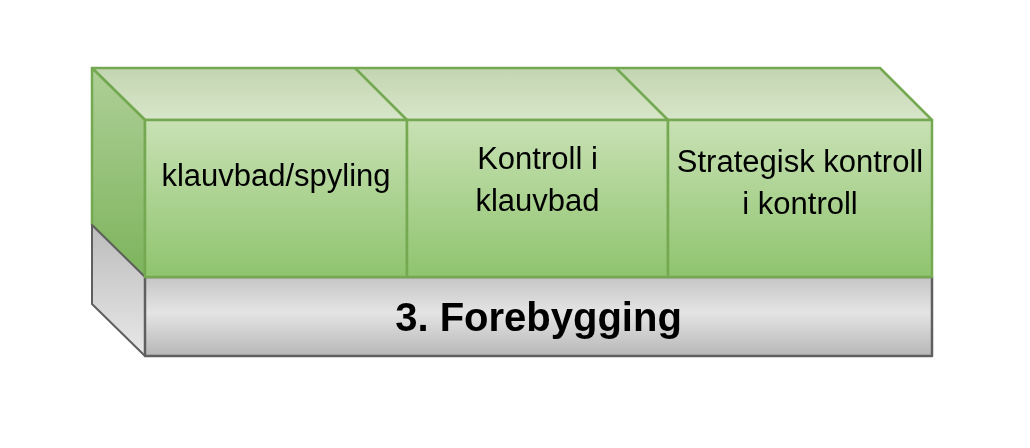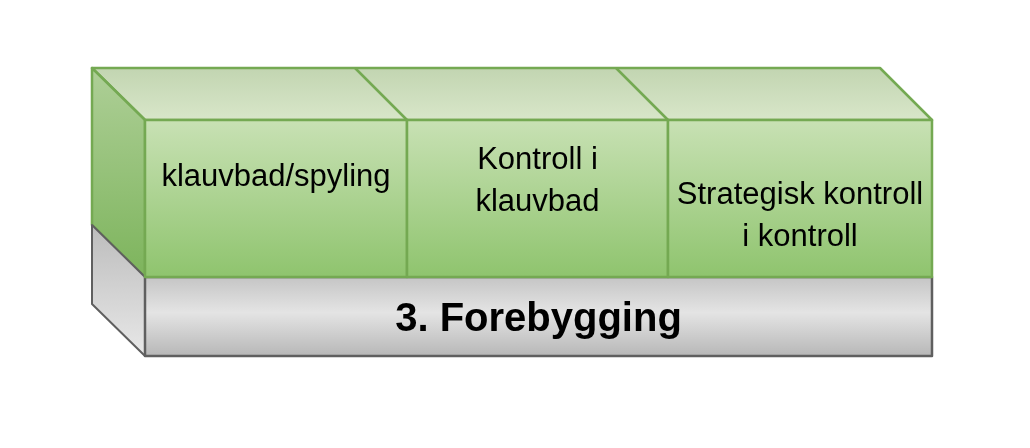--- a/index.html
+++ b/index.html
@@ -94,21 +94,21 @@
   <div class="label cell" style="left:145px; top:120px; width:262px; height:112px;">
     <span class="line">klauvbad/spyling</span>
     <span class="line"></span>
   </div>
 
   <div class="label cell" style="left:407px; top:120px; width:261px; height:120px;">
     <span class="line">Kontroll i</span>
     <span class="line">klauvbad</span>
   </div>
 
-  <div class="label cell" style="left:668px; top:136px; width:264px; height:157px;">
+  <div class="label cell" style="left:668px; top:104px; width:264px; height:157px;">
     <span class="line">Strategisk kontroll</span>
     <span class="line">i kontroll</span>
   </div>
 
   <div class="label base" style="left:145px; top:277px; width:787px; height:79px;">
     <span class="line">3. Forebygging</span>
   </div>
 
 </div>
 

